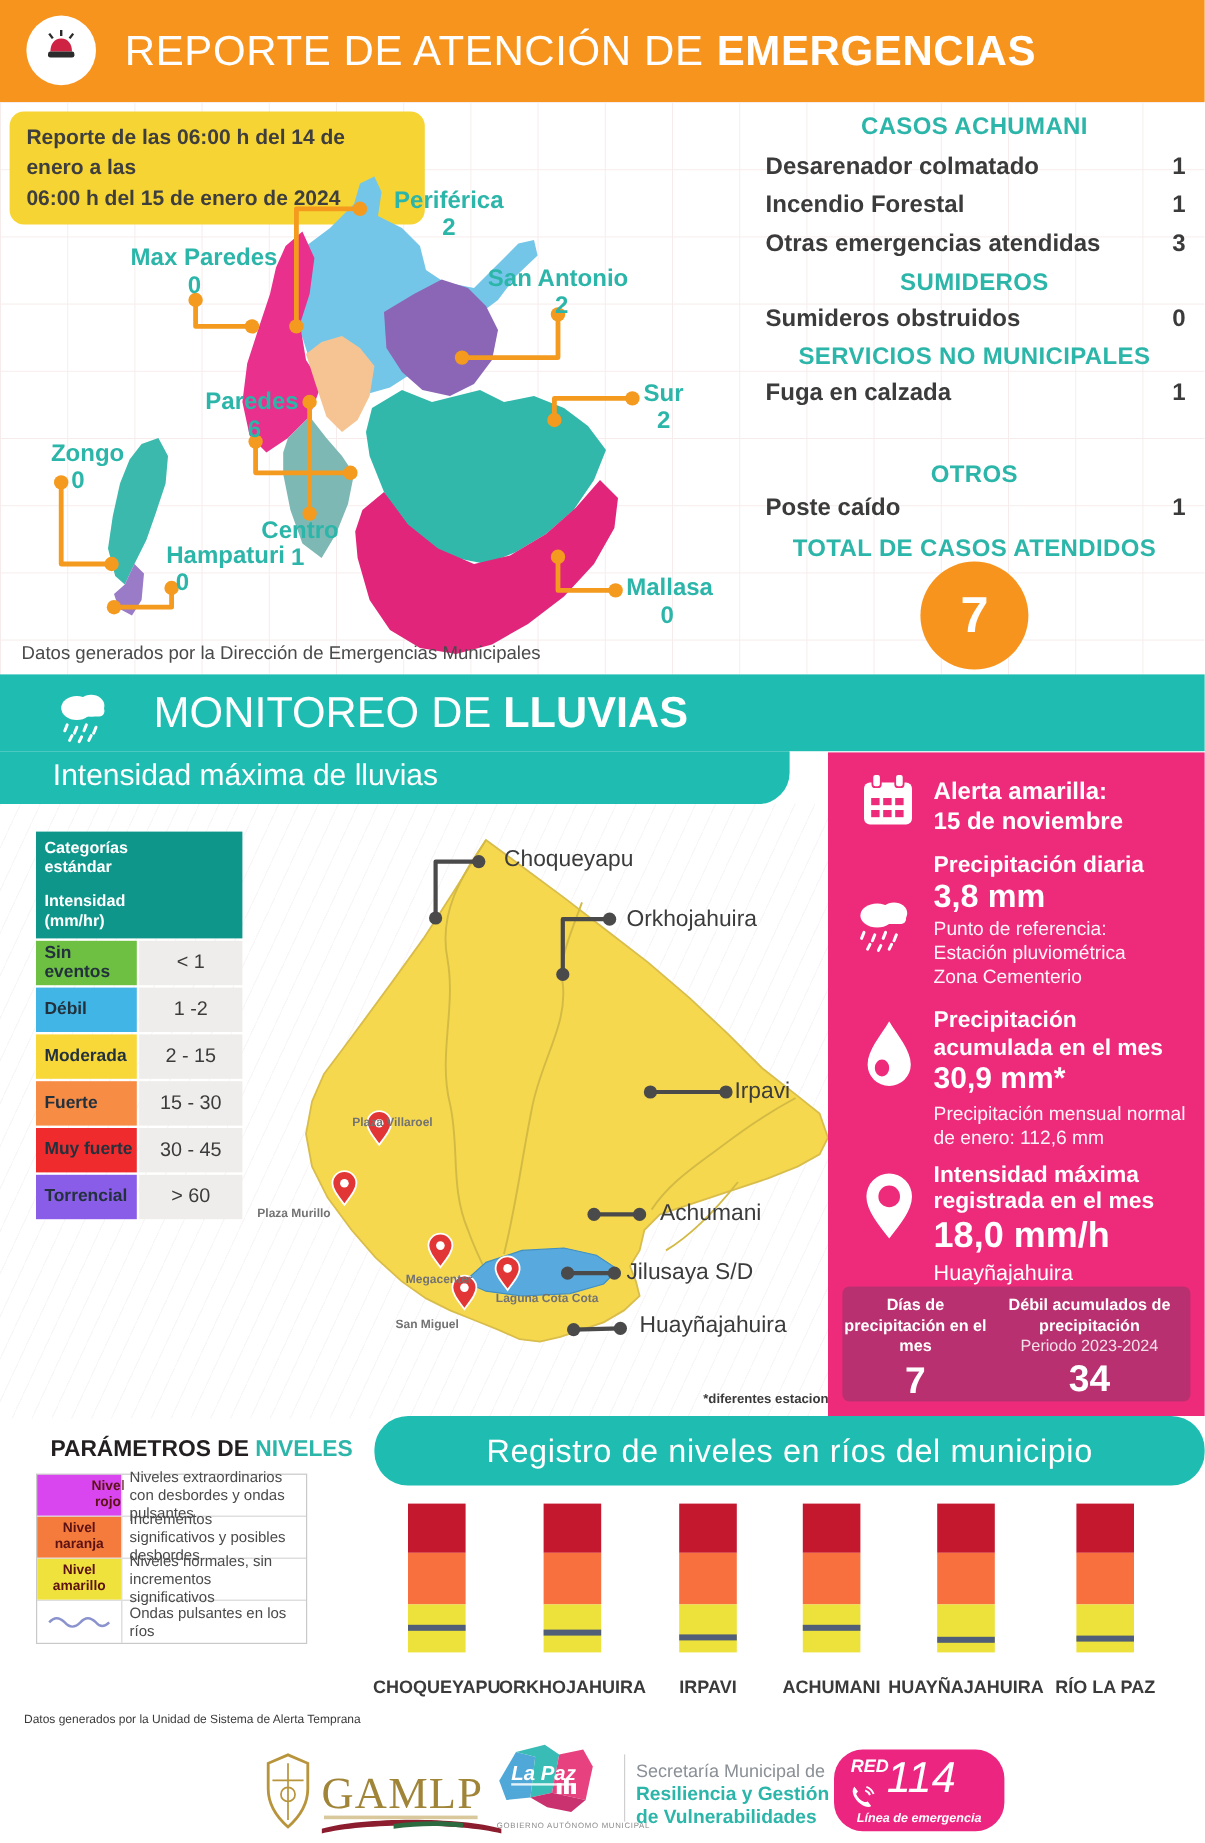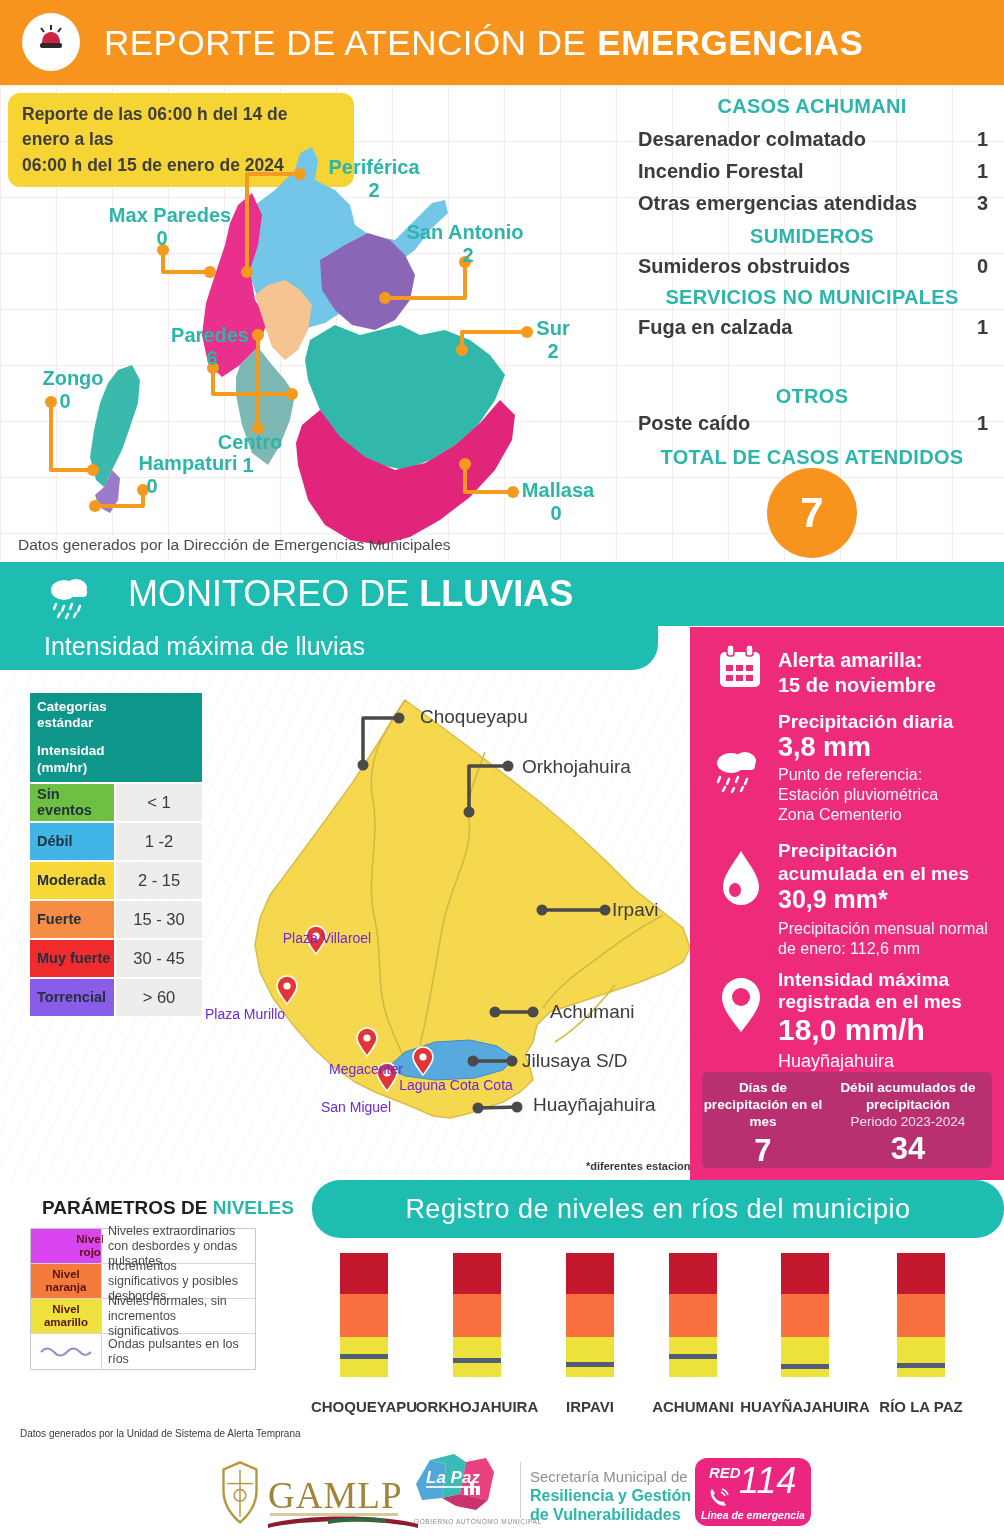--- a/index.html
+++ b/index.html
@@ -65,22 +65,22 @@
                    padding:6px 4px 6px 7px; }
   .it-h1 { width:84px; } .it-h2 { width:88px; }
   .it-row { display:flex; height:37px; margin-top:2px; }
   .it-cat { width:84px; display:flex; align-items:center; padding-left:7px;
             font-weight:700; font-size:14.5px; color:#23313d; }
   .it-rng { width:86px; margin-left:2px; background:#EFEDEB; display:flex; align-items:center;
             justify-content:center; font-size:16.5px; color:#3b3b3b; }
 
   
   .st-label { position:absolute; font-size:19px; color:#3c3c3c; white-space:nowrap; }
-  .pl-label { position:absolute; transform:translateX(-50%); font-weight:400; font-size:14px;
-              color:#6d28d9; white-space:nowrap; }
+  .pl-label { position:absolute; transform:translateX(-50%); font-weight:700; font-size:10px;
+              color:#737373; white-space:nowrap; }
   .footnote { left:586px; top:1160px; font-size:11px; font-weight:700; color:#3a3a3a; }
 
   
   #alert-panel { left:690px; top:627px; width:314px; height:553px; background:#EE2A7B; color:#fff; }
   .ap { position:absolute; white-space:nowrap; }
   .ap-b19 { font-weight:700; font-size:19px; }
   .ap-b20 { font-weight:700; font-size:20px; }
   .ap-big { font-weight:700; font-size:27px; }
   .ap-reg { font-weight:400; font-size:16px; opacity:.95; }
   .stats-box { position:absolute; left:12px; top:445px; width:290px; height:96px;
@@ -116,22 +116,22 @@
 
   
   .gamlp-text { left:268px; top:1474px; font-family:"Liberation Serif", serif;
                 font-size:37px; color:#A08438; letter-spacing:1px; }
   .gamlp-microline { left:270px; top:1513px; width:128px; height:3px; background:#c8b070; opacity:.7; }
   .lapaz-sub { left:414px; top:1518px; font-size:6.5px; color:#8a8a8a; letter-spacing:.6px; }
   .foot-divider { left:520px; top:1462px; width:1px; height:56px; background:#cfcfcf; }
   .sec-line1 { left:530px; top:1468px; font-size:15px; color:#8a9096; }
   .sec-line2 { left:530px; top:1487px; font-size:16px; font-weight:700; color:#2CB5A9; }
   .sec-line3 { left:530px; top:1506px; font-size:16px; font-weight:700; color:#2CB5A9; }
-  .red114 { left:695px; top:1458px; width:116px; height:68px; background:#EC2580;
-            border-radius:12px; color:#fff; }
+  .red114 { left:695px; top:1458px; width:142px; height:68px; background:#EC2580;
+            border-radius:24px; color:#fff; }
   .red114 .red { position:absolute; left:14px; top:6px; font-size:15px; font-weight:800; font-style:italic; }
   .red114 .num { position:absolute; left:44px; top:2px; font-size:36px; font-weight:400; font-style:italic; }
   .red114 .sub { position:absolute; left:0; bottom:5px; width:100%; text-align:center;
                  font-size:10.5px; font-weight:700; font-style:italic; }
   .red114 .phone { position:absolute; left:12px; top:28px; font-size:20px; }
 </style>
 </head>
 <body>
 
 <div class="abs header">

